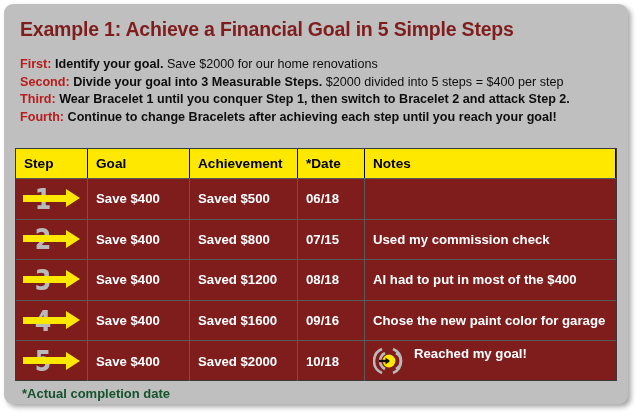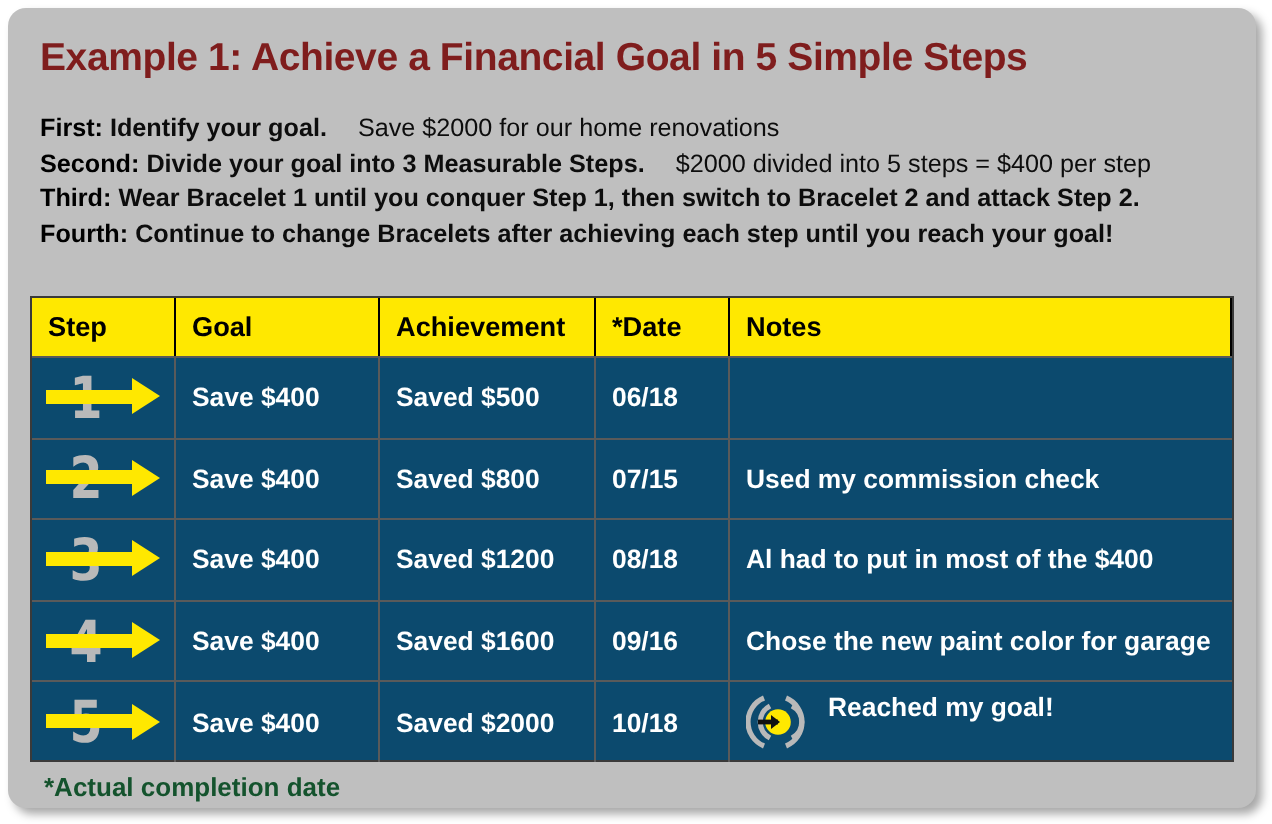--- a/index.html
+++ b/index.html
@@ -40,34 +40,34 @@
     top: 52px;
     width: 600px;
   }
   .bullet {
     font-size: 12.6px;
     line-height: 17.6px;
     color: #0d0d0d;
     white-space: nowrap;
   }
   .lbl {
-    color: #000000;
+    color: #b91c1c;
     font-weight: bold;
   }
   .b-bold { font-weight: bold; }
-  .b-reg  { font-weight: normal; margin-left: 12px; }
+  .b-reg  { font-weight: normal; }
 
   
   .table {
     position: absolute;
     left: 11px;
     top: 144px;
     width: 602px;
     height: 233px;
-    background: #0c4a6e;
+    background: #7f1d1d;
     border: 1px solid #3a3a3a;
     box-sizing: border-box;
   }
   .row {
     display: flex;
     width: 100%;
     box-sizing: border-box;
   }
   .hrow {
     height: 29px;

